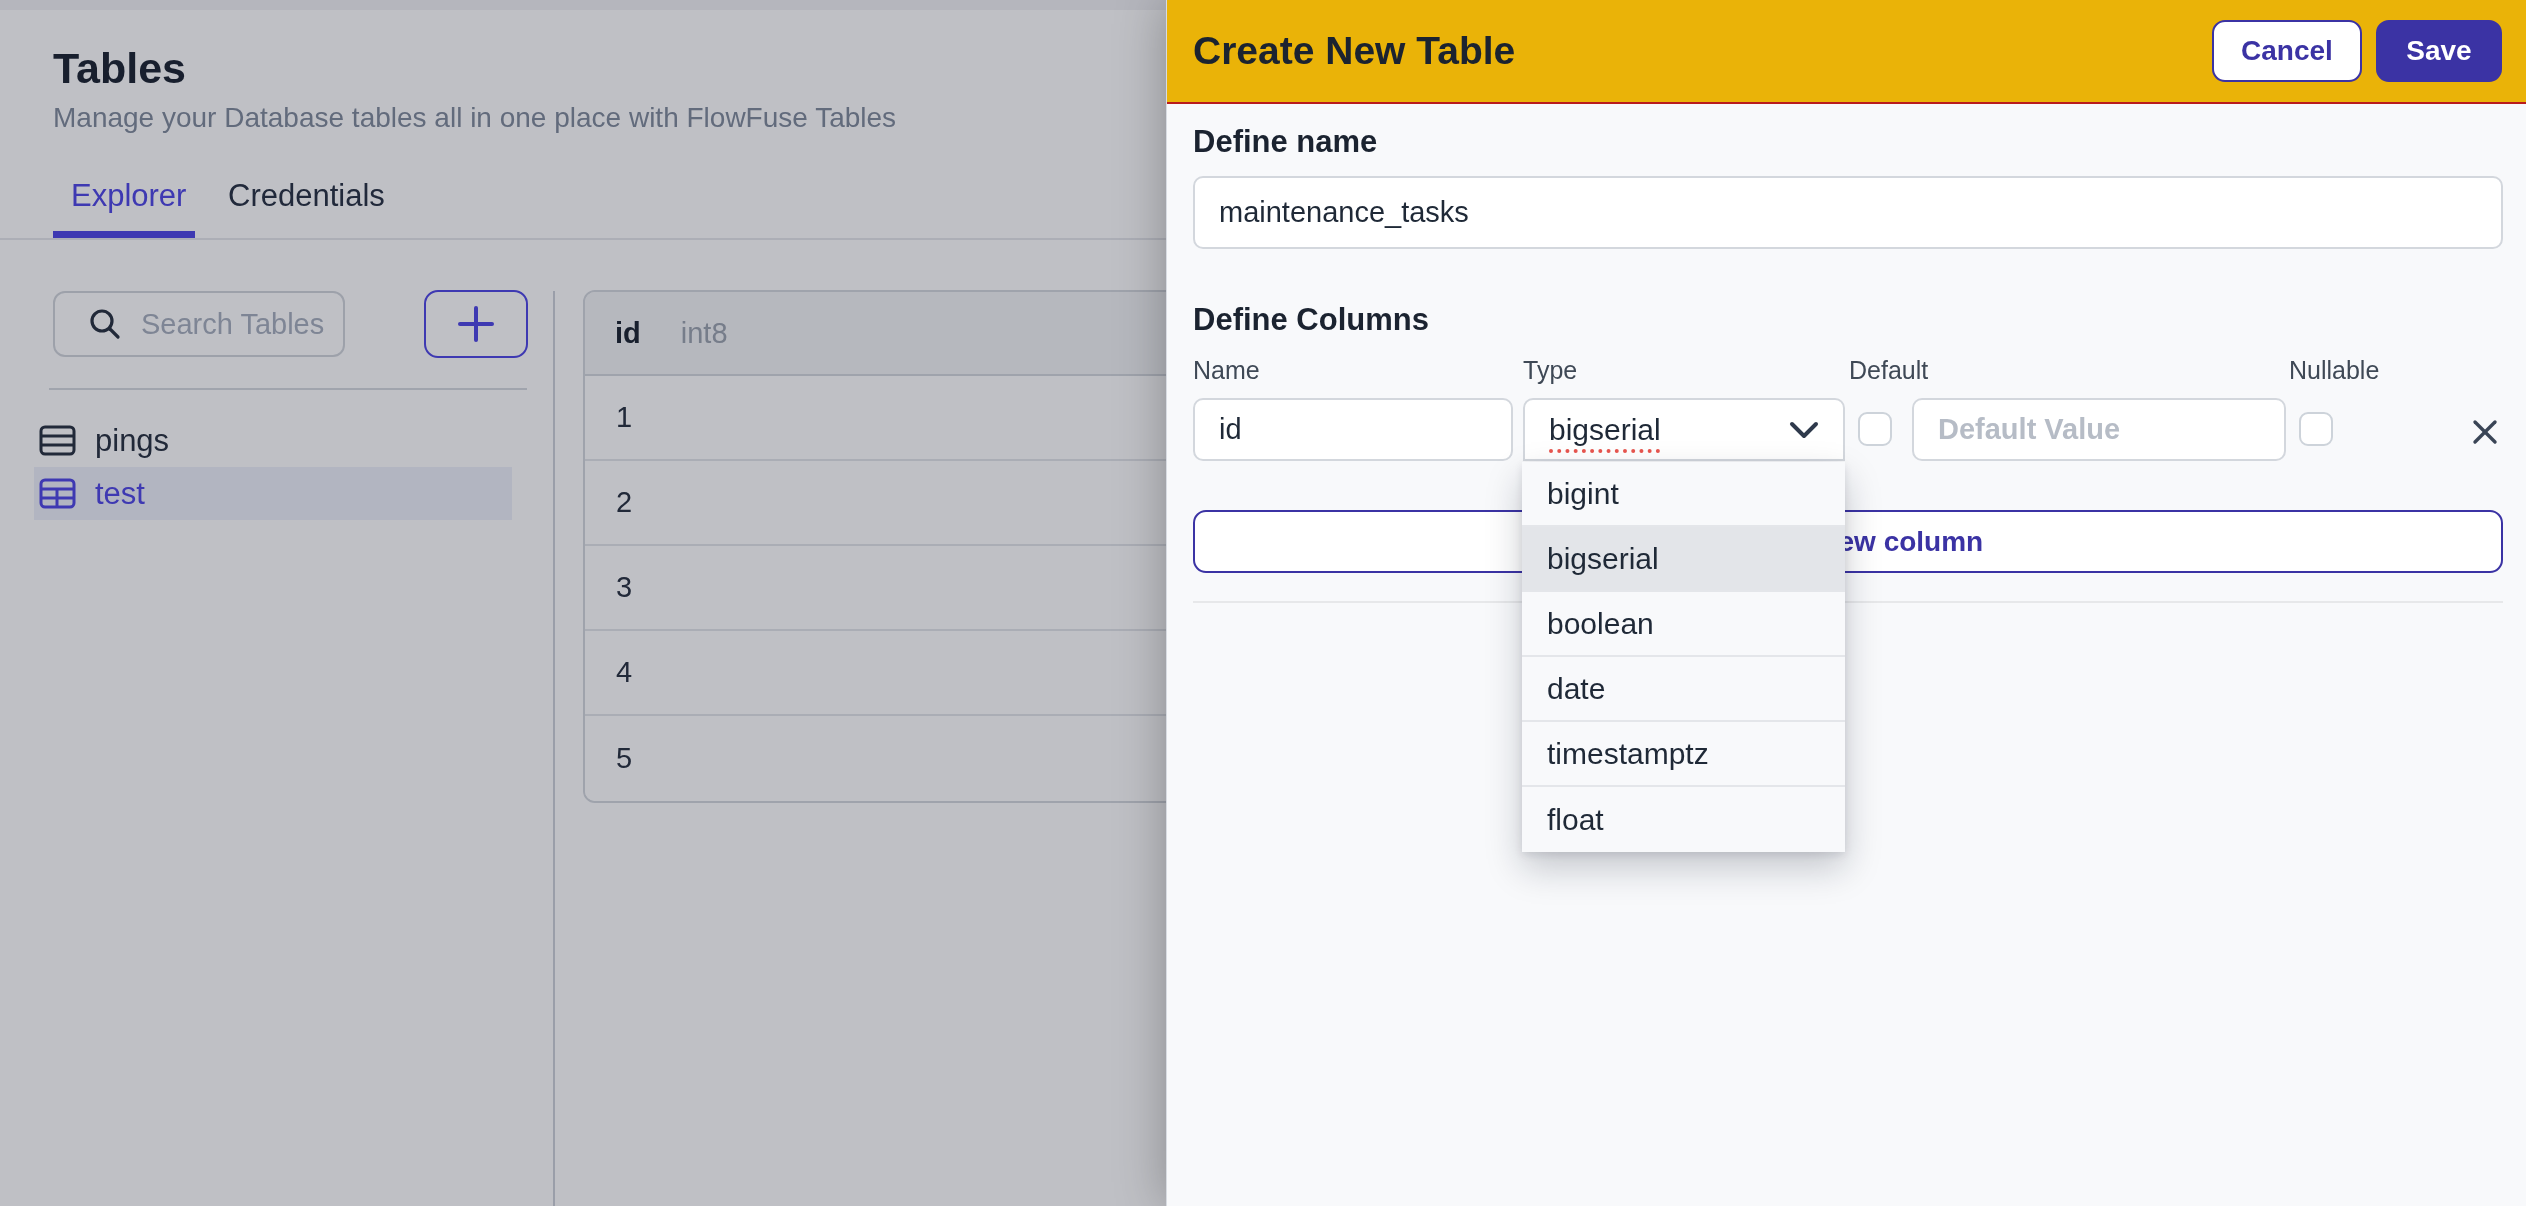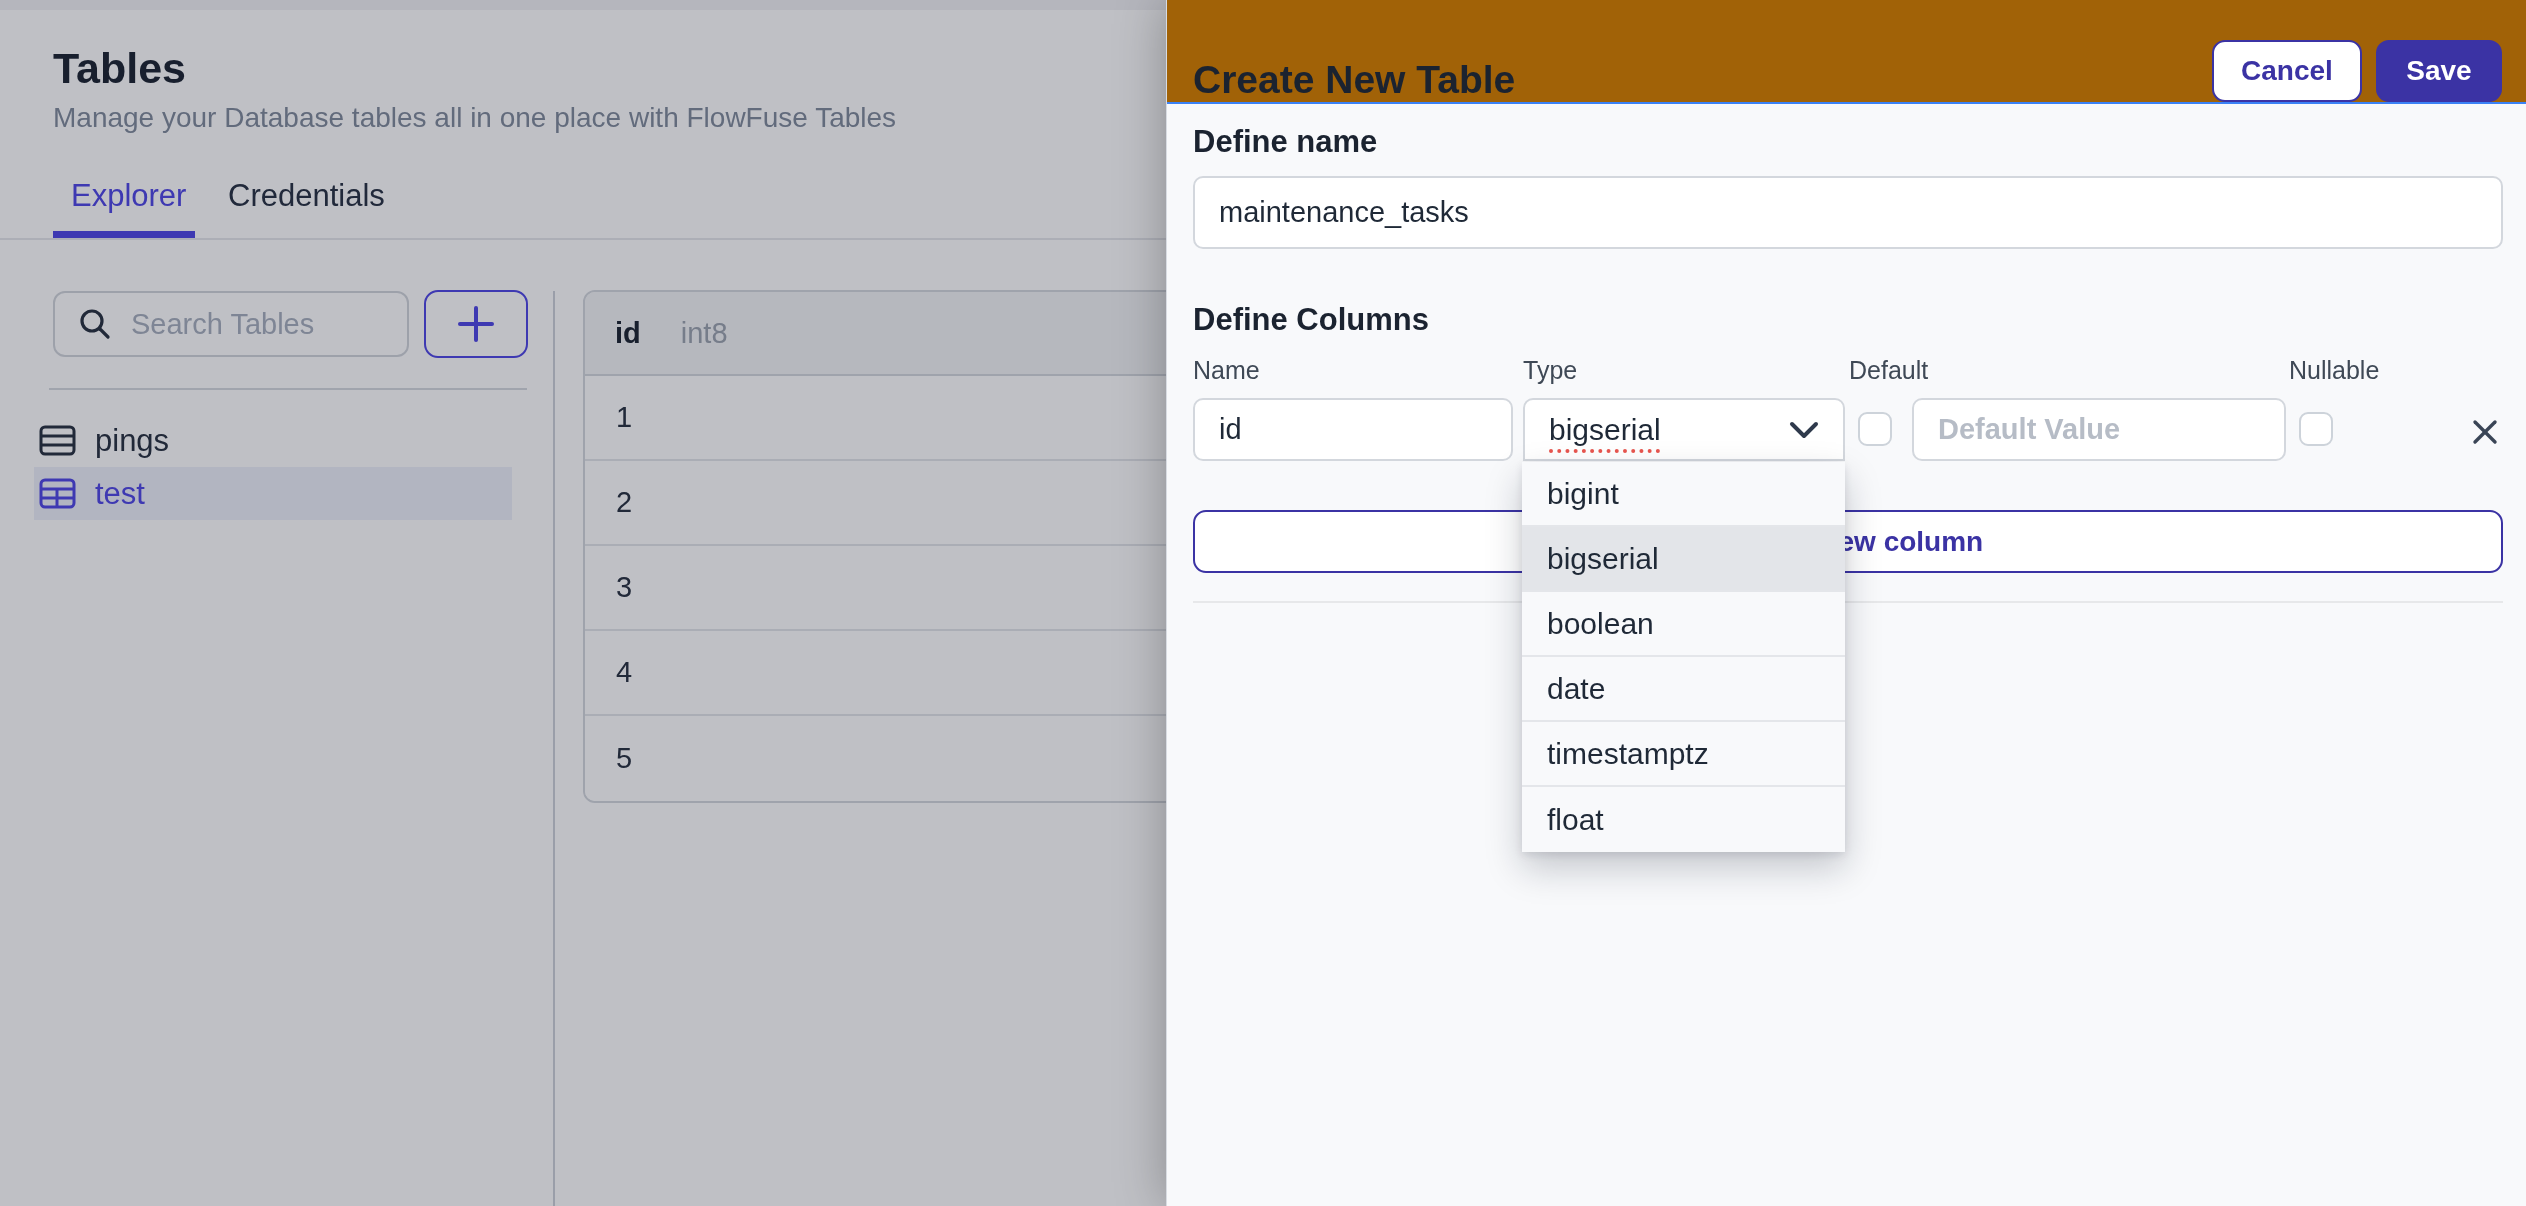--- a/index.html
+++ b/index.html
@@ -12,21 +12,21 @@
   .page-title{position:absolute;left:53px;top:44px;font-size:43px;font-weight:700;color:#1b2330;margin:0;}
   .page-subtitle{position:absolute;left:53px;top:102px;font-size:28px;color:#808b9c;margin:0;}
 
   .tab{position:absolute;top:178px;font-size:31px;cursor:pointer;}
   .tab-explorer{left:71px;color:#4f46e5;}
   .tab-credentials{left:228px;color:#273142;}
   .tab-underline{position:absolute;left:53px;top:231px;width:142px;height:7px;background:#4f46e5;}
   .tabs-divider{position:absolute;left:0;top:238px;width:100%;height:2px;background:#e5e7eb;}
   .v-divider{position:absolute;left:553px;top:291px;bottom:0;width:2px;background:#ccd1d9;}
 
-  .search-box{position:absolute;left:53px;top:291px;width:356px;height:66px;border:2px solid #d1d5db;border-radius:12px;background:#fff;display:flex;align-items:center;padding-left:22px;}
+  .search-box{position:absolute;left:53px;top:291px;width:292px;height:66px;border:2px solid #d1d5db;border-radius:12px;background:#fff;display:flex;align-items:center;padding-left:32px;}
   .search-box input{border:none;outline:none;background:transparent;font-size:29px;color:#273142;width:250px;margin-left:16px;}
   .search-box input::placeholder{color:#a7afbd;}
   .add-table-btn{position:absolute;left:424px;top:290px;width:104px;height:68px;border:2.5px solid #4f46e5;border-radius:14px;background:#fff;display:flex;align-items:center;justify-content:center;cursor:pointer;padding:0;}
   .sidebar-hr{position:absolute;left:49px;top:388px;width:478px;height:2px;background:#d5d9de;}
 
   .table-list{position:absolute;left:34px;top:414px;width:478px;}
   .list-row{height:53px;display:flex;align-items:center;gap:19px;padding-left:5px;font-size:31px;color:#27303f;cursor:pointer;}
   .list-row.selected{background:#eef0fa;color:#4f46e5;text-align:center;}
   .list-row .ticon{display:flex;align-items:center;}
 
@@ -35,21 +35,21 @@
   .dt-header .col-name{font-weight:700;color:#1b2330;margin-right:13px;}
   .dt-header .col-type{color:#9ca3af;margin-left:27px;}
   .dt-row{height:85px;border-bottom:2px solid #e2e5ea;display:flex;align-items:center;padding-left:31px;font-size:29px;color:#27303f;background:#fff;}
   .dt-row:last-child{border-bottom:none;}
 
   
   .overlay{position:absolute;inset:0;background:rgba(17,24,39,0.27);}
 
   
   .drawer{position:absolute;left:1166px;top:0;width:1360px;height:1206px;background:#f8f9fb;border-left:1px solid #d8dce2;box-shadow:0 0 48px rgba(0,0,0,0.28);}
-  .drawer-header{position:absolute;left:0;top:0;right:0;height:104px;background:#a16207;border-bottom:2px solid #3b82f6;display:flex;align-items:flex-end;padding:0 24px 0 26px;}
+  .drawer-header{position:absolute;left:0;top:0;right:0;height:104px;background:#eab308;border-bottom:2px solid #b91c1c;display:flex;align-items:center;padding:0 24px 0 26px;}
   .drawer-title{font-size:39px;font-weight:700;color:#1b2330;margin:0;flex:1;}
   .btn{height:62px;border-radius:13px;font-size:28px;font-weight:700;cursor:pointer;}
   .btn-cancel{width:150px;background:#fff;border:2.5px solid #3b33a4;color:#3b33a4;margin-right:14px;}
   .btn-save{width:126px;background:#3b33a4;border:2.5px solid #3b33a4;color:#fff;}
 
   .sec-label{position:absolute;left:26px;font-size:31px;font-weight:600;color:#1b2330;}
   .lbl-name{top:124px;}
   .lbl-cols{top:302px;}
   .text-input{border:2px solid #d3d7dd;border-radius:10px;background:#fff;font-size:29px;color:#1f2937;padding:0 24px;outline:none;}
   .name-input{position:absolute;left:26px;top:176px;width:1310px;height:73px;}

